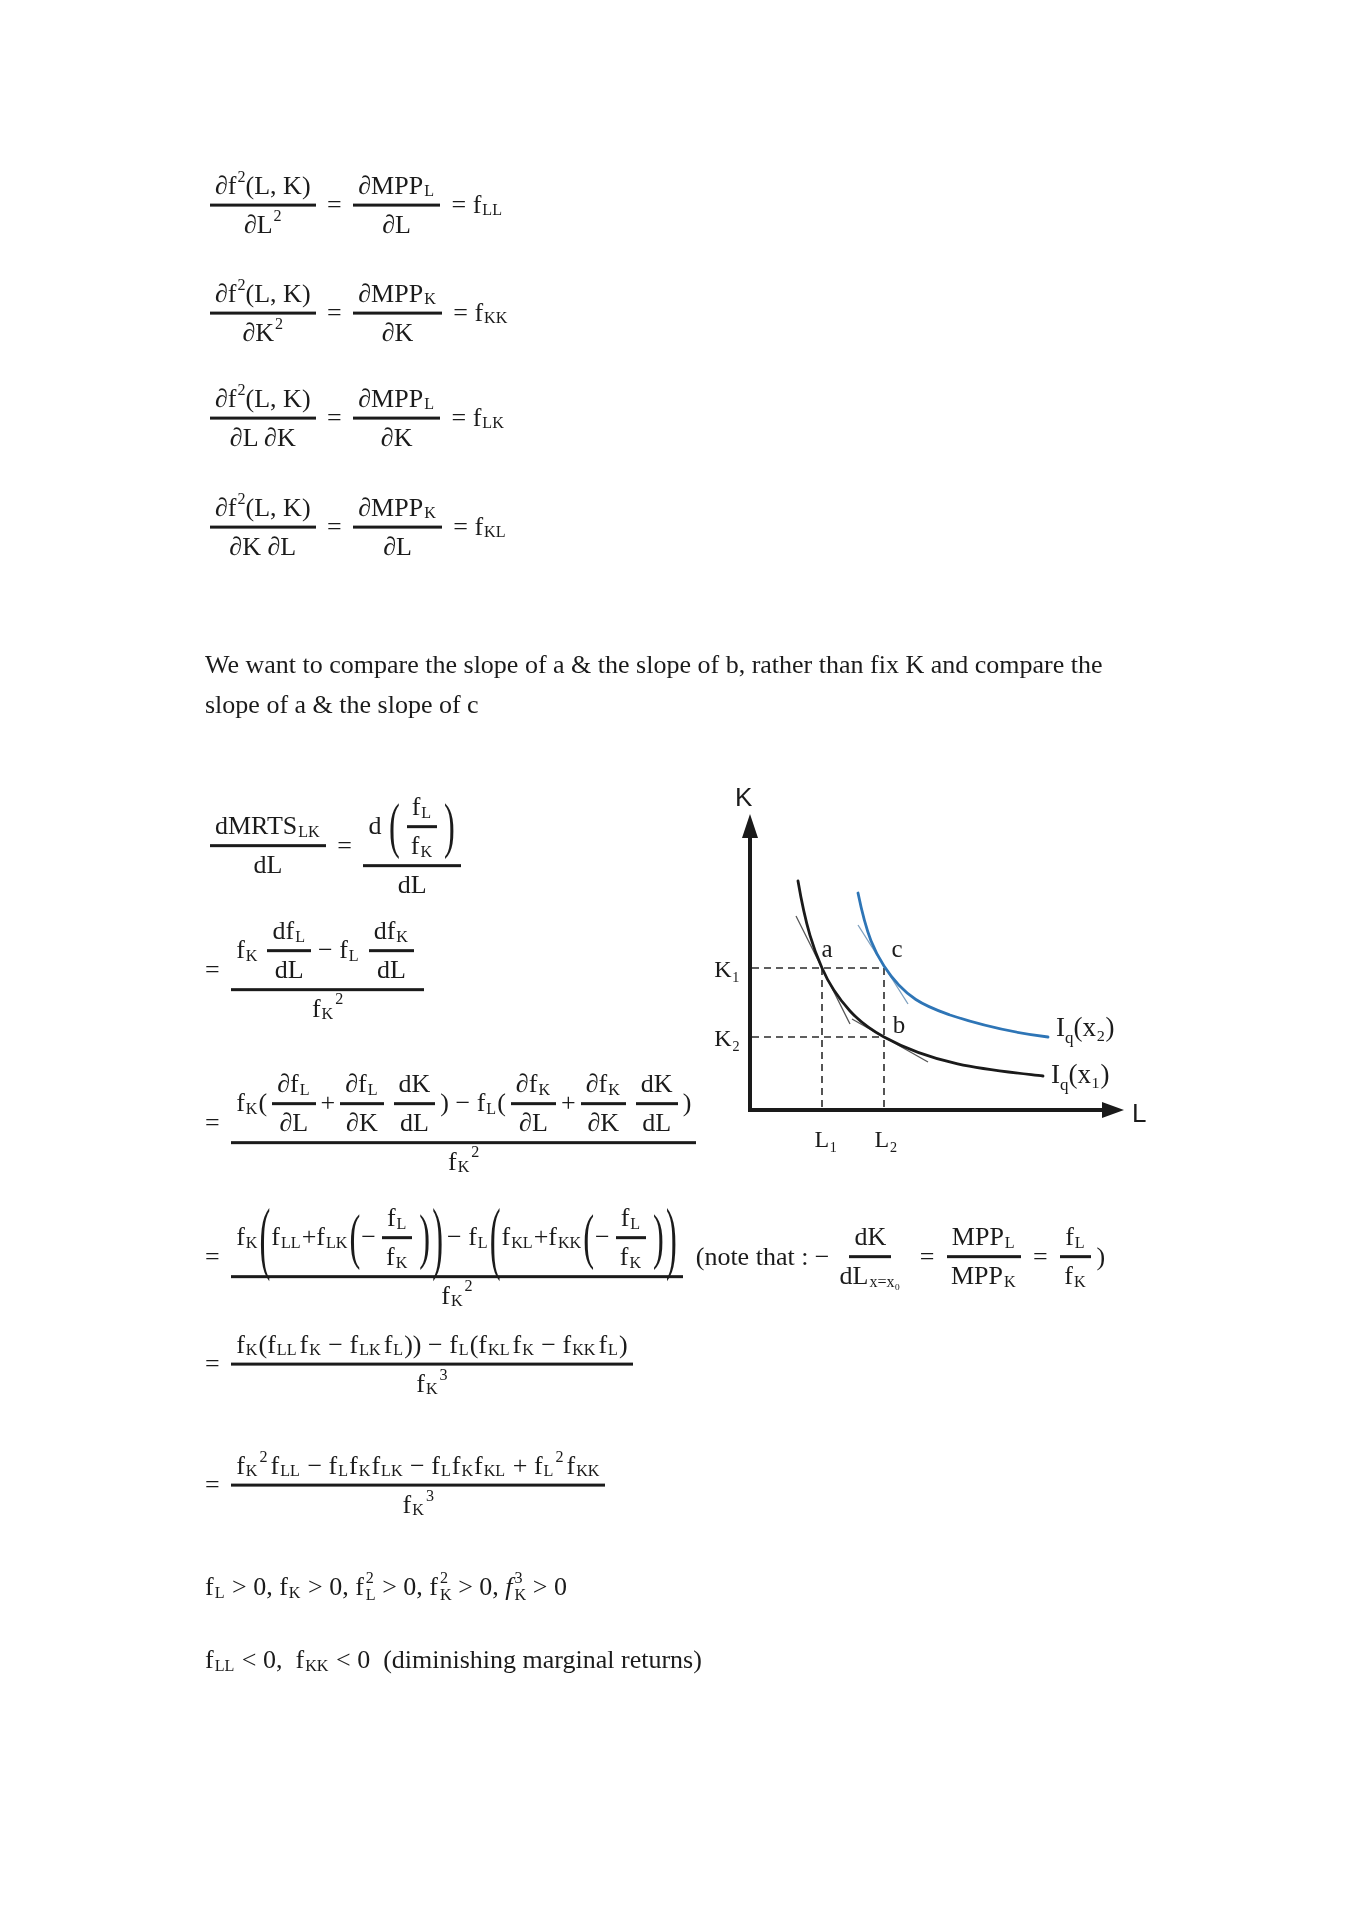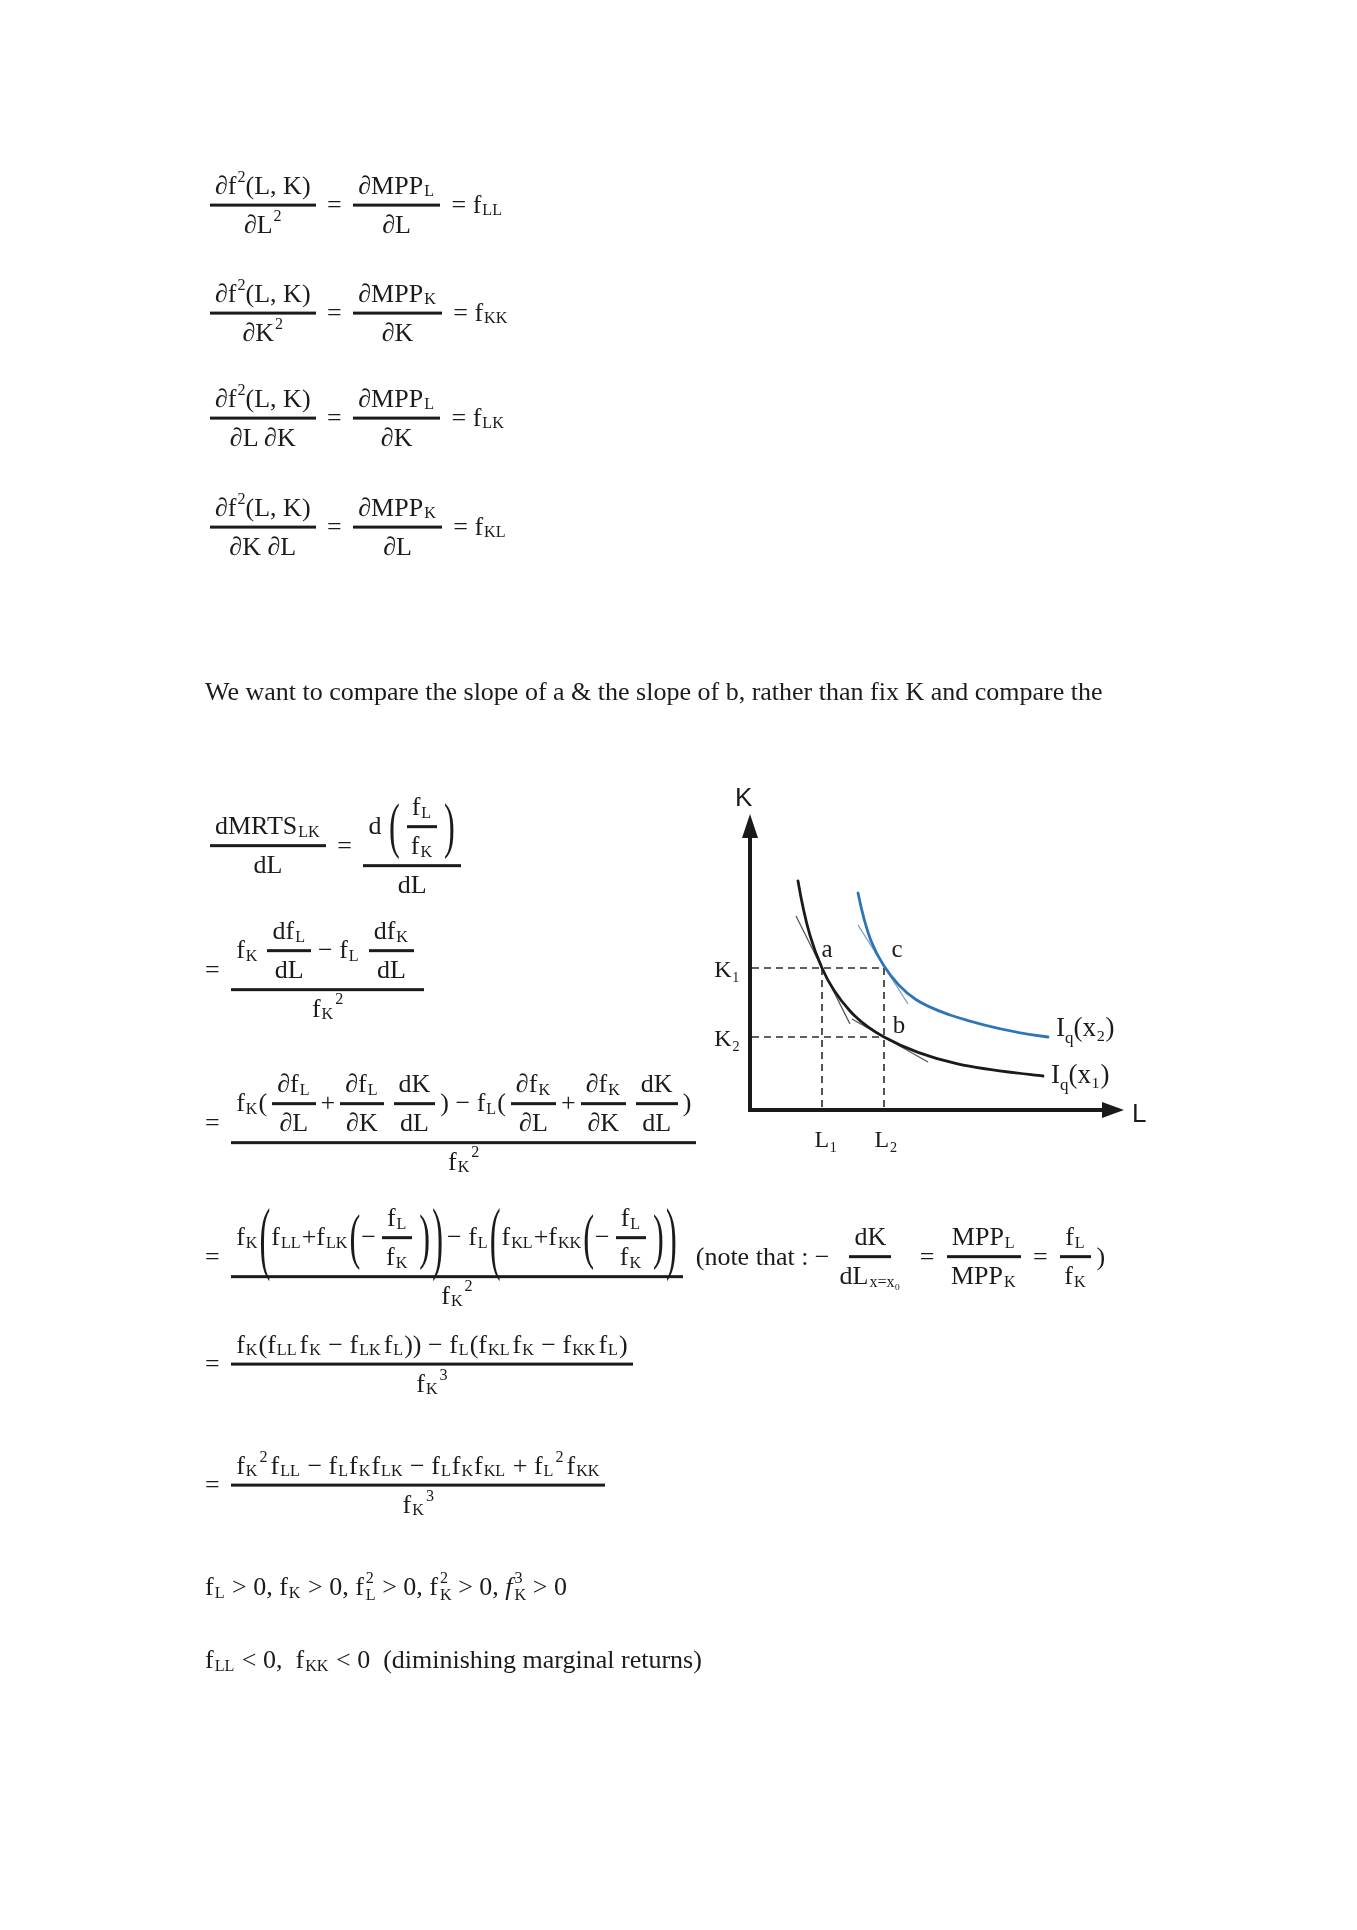--- a/index.html
+++ b/index.html
@@ -20,21 +20,21 @@
   .num{display:inline-flex;align-items:center;border-bottom:3px solid currentColor;padding:0 5px 3px;}
   .den{display:inline-flex;align-items:center;padding:3px 5px 0;}
   .msub{display:inline-block;font-size:0.62em;transform:translateY(0.35em);margin:0 1px;}
   .msup{display:inline-block;font-size:0.62em;transform:translateY(-0.55em);margin-left:1px;}
   .mss{display:inline-flex;flex-direction:column;align-items:flex-start;font-size:0.62em;line-height:1.05;margin-left:2px;}
   .mbigp{display:inline-block;font-size:1.25em;font-weight:400;margin:0 1px;transform-origin:center;}
   .mit{font-style:italic;}
   .msp{display:inline-block;}
   
   .para{
-    position:absolute;left:205px;top:672px;width:1030px;
+    position:absolute;left:205px;top:645px;width:1030px;
     font-size:26px;line-height:40px;
   }
   
   .figure{position:absolute;left:690px;top:775px;}
   .axis{stroke:#1a1a1a;stroke-width:4;fill:none;}
   .dash{stroke:#2b2b2b;stroke-width:1.6;stroke-dasharray:7 5;fill:none;}
   .curve{fill:none;stroke-width:2.8;stroke-linecap:round;}
   .tan{fill:none;stroke-width:1.3;}
   .sv-serif{font-family:"Liberation Serif","DejaVu Serif",serif;fill:#1b1b1b;}
   .sv-sans{font-family:"Liberation Sans","DejaVu Sans",sans-serif;fill:#1b1b1b;}
@@ -44,20 +44,21 @@
 
 <div class="page">
 
   <div class="eq" style="left:205px;top:205px"><span class="mrow"><span class="mfrac"><span class="num"><span class="mtext">∂f</span><span class="msup"><span class="mtext">2</span></span><span class="mtext">(L, K)</span></span><span class="den"><span class="mtext">∂L</span><span class="msup"><span class="mtext">2</span></span></span></span><span class="mtext"> = </span><span class="mfrac"><span class="num"><span class="mrow"><span class="mtext">∂MPP</span><span class="msub"><span class="mtext">L</span></span></span></span><span class="den"><span class="mtext">∂L</span></span></span><span class="mtext"> = </span><span class="mrow"><span class="mtext">f</span><span class="msub"><span class="mtext">LL</span></span></span></span></div>
   <div class="eq" style="left:205px;top:313px"><span class="mrow"><span class="mfrac"><span class="num"><span class="mtext">∂f</span><span class="msup"><span class="mtext">2</span></span><span class="mtext">(L, K)</span></span><span class="den"><span class="mtext">∂K</span><span class="msup"><span class="mtext">2</span></span></span></span><span class="mtext"> = </span><span class="mfrac"><span class="num"><span class="mrow"><span class="mtext">∂MPP</span><span class="msub"><span class="mtext">K</span></span></span></span><span class="den"><span class="mtext">∂K</span></span></span><span class="mtext"> = </span><span class="mrow"><span class="mtext">f</span><span class="msub"><span class="mtext">KK</span></span></span></span></div>
   <div class="eq" style="left:205px;top:418px"><span class="mrow"><span class="mfrac"><span class="num"><span class="mtext">∂f</span><span class="msup"><span class="mtext">2</span></span><span class="mtext">(L, K)</span></span><span class="den"><span class="mtext">∂L ∂K</span></span></span><span class="mtext"> = </span><span class="mfrac"><span class="num"><span class="mrow"><span class="mtext">∂MPP</span><span class="msub"><span class="mtext">L</span></span></span></span><span class="den"><span class="mtext">∂K</span></span></span><span class="mtext"> = </span><span class="mrow"><span class="mtext">f</span><span class="msub"><span class="mtext">LK</span></span></span></span></div>
   <div class="eq" style="left:205px;top:527px"><span class="mrow"><span class="mfrac"><span class="num"><span class="mtext">∂f</span><span class="msup"><span class="mtext">2</span></span><span class="mtext">(L, K)</span></span><span class="den"><span class="mtext">∂K ∂L</span></span></span><span class="mtext"> = </span><span class="mfrac"><span class="num"><span class="mrow"><span class="mtext">∂MPP</span><span class="msub"><span class="mtext">K</span></span></span></span><span class="den"><span class="mtext">∂L</span></span></span><span class="mtext"> = </span><span class="mrow"><span class="mtext">f</span><span class="msub"><span class="mtext">KL</span></span></span></span></div>
 
   <div class="para">
     <div>We want to compare the slope of a &amp; the slope of b, rather than fix K and compare the</div>
+    <div>slope of a &amp; the slope of c</div>
   </div>
 
   <div class="eq" style="left:205px;top:846px"><span class="mrow"><span class="mfrac"><span class="num"><span class="mrow"><span class="mtext">dMRTS</span><span class="msub"><span class="mtext">LK</span></span></span></span><span class="den"><span class="mtext">dL</span></span></span><span class="mtext"> = </span><span class="mfrac"><span class="num"><span class="mtext">d </span><span class="mbigp" style="transform: scaleY(1.9);">(</span><span class="mfrac"><span class="num"><span class="mrow"><span class="mtext">f</span><span class="msub"><span class="mtext">L</span></span></span></span><span class="den"><span class="mrow"><span class="mtext">f</span><span class="msub"><span class="mtext">K</span></span></span></span></span><span class="mbigp" style="transform: scaleY(1.9);">)</span></span><span class="den"><span class="mtext">dL</span></span></span></span></div>
   <div class="eq" style="left:205px;top:970px"><span class="mrow"><span class="mtext">= </span><span class="mfrac"><span class="num"><span class="mrow"><span class="mtext">f</span><span class="msub"><span class="mtext">K</span></span></span><span class="msp" style="width: 4px;"></span><span class="mfrac"><span class="num"><span class="mrow"><span class="mtext">df</span><span class="msub"><span class="mtext">L</span></span></span></span><span class="den"><span class="mtext">dL</span></span></span><span class="msp" style="width: 2px;"></span><span class="mtext">− </span><span class="mrow"><span class="mtext">f</span><span class="msub"><span class="mtext">L</span></span></span><span class="msp" style="width: 4px;"></span><span class="mfrac"><span class="num"><span class="mrow"><span class="mtext">df</span><span class="msub"><span class="mtext">K</span></span></span></span><span class="den"><span class="mtext">dL</span></span></span></span><span class="den"><span class="mrow"><span class="mtext">f</span><span class="msub"><span class="mtext">K</span></span></span><span class="msup"><span class="mtext">2</span></span></span></span></span></div>
   <div class="eq" style="left:205px;top:1123px"><span class="mrow"><span class="mtext">= </span><span class="mfrac"><span class="num"><span class="mrow"><span class="mtext">f</span><span class="msub"><span class="mtext">K</span></span></span><span class="mtext">(</span><span class="mfrac"><span class="num"><span class="mrow"><span class="mtext">∂f</span><span class="msub"><span class="mtext">L</span></span></span></span><span class="den"><span class="mtext">∂L</span></span></span><span class="mtext">+</span><span class="mfrac"><span class="num"><span class="mrow"><span class="mtext">∂f</span><span class="msub"><span class="mtext">L</span></span></span></span><span class="den"><span class="mtext">∂K</span></span></span><span class="mfrac"><span class="num"><span class="mtext">dK</span></span><span class="den"><span class="mtext">dL</span></span></span><span class="mtext">) </span><span class="mtext">− </span><span class="mrow"><span class="mtext">f</span><span class="msub"><span class="mtext">L</span></span></span><span class="mtext">(</span><span class="mfrac"><span class="num"><span class="mrow"><span class="mtext">∂f</span><span class="msub"><span class="mtext">K</span></span></span></span><span class="den"><span class="mtext">∂L</span></span></span><span class="mtext">+</span><span class="mfrac"><span class="num"><span class="mrow"><span class="mtext">∂f</span><span class="msub"><span class="mtext">K</span></span></span></span><span class="den"><span class="mtext">∂K</span></span></span><span class="mfrac"><span class="num"><span class="mtext">dK</span></span><span class="den"><span class="mtext">dL</span></span></span><span class="mtext">)</span></span><span class="den"><span class="mrow"><span class="mtext">f</span><span class="msub"><span class="mtext">K</span></span></span><span class="msup"><span class="mtext">2</span></span></span></span></span></div>
   <div class="eq" style="left:205px;top:1257px"><span class="mrow"><span class="mtext">= </span><span class="mfrac"><span class="num"><span class="mrow"><span class="mtext">f</span><span class="msub"><span class="mtext">K</span></span></span><span class="mbigp" style="transform: scaleY(2.5);">(</span><span class="mrow"><span class="mtext">f</span><span class="msub"><span class="mtext">LL</span></span></span><span class="mtext">+</span><span class="mrow"><span class="mtext">f</span><span class="msub"><span class="mtext">LK</span></span></span><span class="mbigp" style="transform: scaleY(1.9);">(</span><span class="mtext">−</span><span class="mfrac"><span class="num"><span class="mrow"><span class="mtext">f</span><span class="msub"><span class="mtext">L</span></span></span></span><span class="den"><span class="mrow"><span class="mtext">f</span><span class="msub"><span class="mtext">K</span></span></span></span></span><span class="mbigp" style="transform: scaleY(1.9);">)</span><span class="mbigp" style="transform: scaleY(2.5);">)</span><span class="msp" style="width: 3px;"></span><span class="mtext">− </span><span class="mrow"><span class="mtext">f</span><span class="msub"><span class="mtext">L</span></span></span><span class="mbigp" style="transform: scaleY(2.5);">(</span><span class="mrow"><span class="mtext">f</span><span class="msub"><span class="mtext">KL</span></span></span><span class="mtext">+</span><span class="mrow"><span class="mtext">f</span><span class="msub"><span class="mtext">KK</span></span></span><span class="mbigp" style="transform: scaleY(1.9);">(</span><span class="mtext">−</span><span class="mfrac"><span class="num"><span class="mrow"><span class="mtext">f</span><span class="msub"><span class="mtext">L</span></span></span></span><span class="den"><span class="mrow"><span class="mtext">f</span><span class="msub"><span class="mtext">K</span></span></span></span></span><span class="mbigp" style="transform: scaleY(1.9);">)</span><span class="mbigp" style="transform: scaleY(2.5);">)</span></span><span class="den"><span class="mrow"><span class="mtext">f</span><span class="msub"><span class="mtext">K</span></span></span><span class="msup"><span class="mtext">2</span></span></span></span><span class="msp" style="width: 8px;"></span><span class="mtext">(note that : −</span><span class="mfrac"><span class="num"><span class="mtext">dK</span></span><span class="den"><span class="mrow"><span class="mtext">dL</span><span class="msub"><span class="mtext">x=x₀</span></span></span></span></span><span class="msp" style="width: 2px;"></span><span class="mtext"> = </span><span class="mfrac"><span class="num"><span class="mrow"><span class="mtext">MPP</span><span class="msub"><span class="mtext">L</span></span></span></span><span class="den"><span class="mrow"><span class="mtext">MPP</span><span class="msub"><span class="mtext">K</span></span></span></span></span><span class="mtext"> = </span><span class="mfrac"><span class="num"><span class="mrow"><span class="mtext">f</span><span class="msub"><span class="mtext">L</span></span></span></span><span class="den"><span class="mrow"><span class="mtext">f</span><span class="msub"><span class="mtext">K</span></span></span></span></span><span class="mtext">)</span></span></div>
   <div class="eq" style="left:205px;top:1364px"><span class="mrow"><span class="mtext">= </span><span class="mfrac"><span class="num"><span class="mrow"><span class="mtext">f</span><span class="msub"><span class="mtext">K</span></span></span><span class="mtext">(</span><span class="mrow"><span class="mtext">f</span><span class="msub"><span class="mtext">LL</span></span></span><span class="msp" style="width: 2px;"></span><span class="mrow"><span class="mtext">f</span><span class="msub"><span class="mtext">K</span></span></span><span class="mtext"> − </span><span class="mrow"><span class="mtext">f</span><span class="msub"><span class="mtext">LK</span></span></span><span class="msp" style="width: 2px;"></span><span class="mrow"><span class="mtext">f</span><span class="msub"><span class="mtext">L</span></span></span><span class="mtext">)) − </span><span class="mrow"><span class="mtext">f</span><span class="msub"><span class="mtext">L</span></span></span><span class="mtext">(</span><span class="mrow"><span class="mtext">f</span><span class="msub"><span class="mtext">KL</span></span></span><span class="msp" style="width: 2px;"></span><span class="mrow"><span class="mtext">f</span><span class="msub"><span class="mtext">K</span></span></span><span class="mtext"> − </span><span class="mrow"><span class="mtext">f</span><span class="msub"><span class="mtext">KK</span></span></span><span class="msp" style="width: 2px;"></span><span class="mrow"><span class="mtext">f</span><span class="msub"><span class="mtext">L</span></span></span><span class="mtext">)</span></span><span class="den"><span class="mrow"><span class="mtext">f</span><span class="msub"><span class="mtext">K</span></span></span><span class="msup"><span class="mtext">3</span></span></span></span></span></div>
   <div class="eq" style="left:205px;top:1485px"><span class="mrow"><span class="mtext">= </span><span class="mfrac"><span class="num"><span class="mrow"><span class="mtext">f</span><span class="msub"><span class="mtext">K</span></span></span><span class="msup"><span class="mtext">2</span></span><span class="msp" style="width: 3px;"></span><span class="mrow"><span class="mtext">f</span><span class="msub"><span class="mtext">LL</span></span></span><span class="mtext"> − </span><span class="mrow"><span class="mtext">f</span><span class="msub"><span class="mtext">L</span></span></span><span class="mrow"><span class="mtext">f</span><span class="msub"><span class="mtext">K</span></span></span><span class="mrow"><span class="mtext">f</span><span class="msub"><span class="mtext">LK</span></span></span><span class="mtext"> − </span><span class="mrow"><span class="mtext">f</span><span class="msub"><span class="mtext">L</span></span></span><span class="mrow"><span class="mtext">f</span><span class="msub"><span class="mtext">K</span></span></span><span class="mrow"><span class="mtext">f</span><span class="msub"><span class="mtext">KL</span></span></span><span class="mtext"> + </span><span class="mrow"><span class="mtext">f</span><span class="msub"><span class="mtext">L</span></span></span><span class="msup"><span class="mtext">2</span></span><span class="msp" style="width: 3px;"></span><span class="mrow"><span class="mtext">f</span><span class="msub"><span class="mtext">KK</span></span></span></span><span class="den"><span class="mrow"><span class="mtext">f</span><span class="msub"><span class="mtext">K</span></span></span><span class="msup"><span class="mtext">3</span></span></span></span></span></div>
   <div class="eq" style="left:205px;top:1587px"><span class="mrow"><span class="mrow"><span class="mtext">f</span><span class="msub"><span class="mtext">L</span></span></span><span class="mtext"> &gt; 0, </span><span class="mrow"><span class="mtext">f</span><span class="msub"><span class="mtext">K</span></span></span><span class="mtext"> &gt; 0, </span><span class="mrow"><span class="mtext">f</span><span class="mss"><span class="mssup"><span class="mtext">2</span></span><span class="mssub"><span class="mtext">L</span></span></span></span><span class="mtext"> &gt; 0, </span><span class="mrow"><span class="mtext">f</span><span class="mss"><span class="mssup"><span class="mtext">2</span></span><span class="mssub"><span class="mtext">K</span></span></span></span><span class="mtext"> &gt; 0, </span><span class="mrow"><span class="mit">f</span><span class="mss"><span class="mssup"><span class="mtext">3</span></span><span class="mssub"><span class="mtext">K</span></span></span></span><span class="mtext"> &gt; 0</span></span></div>
   <div class="eq" style="left:205px;top:1660px"><span class="mrow"><span class="mrow"><span class="mtext">f</span><span class="msub"><span class="mtext">LL</span></span></span><span class="mtext"> &lt; 0,  </span><span class="mrow"><span class="mtext">f</span><span class="msub"><span class="mtext">KK</span></span></span><span class="mtext"> &lt; 0  (diminishing marginal returns)</span></span></div>

